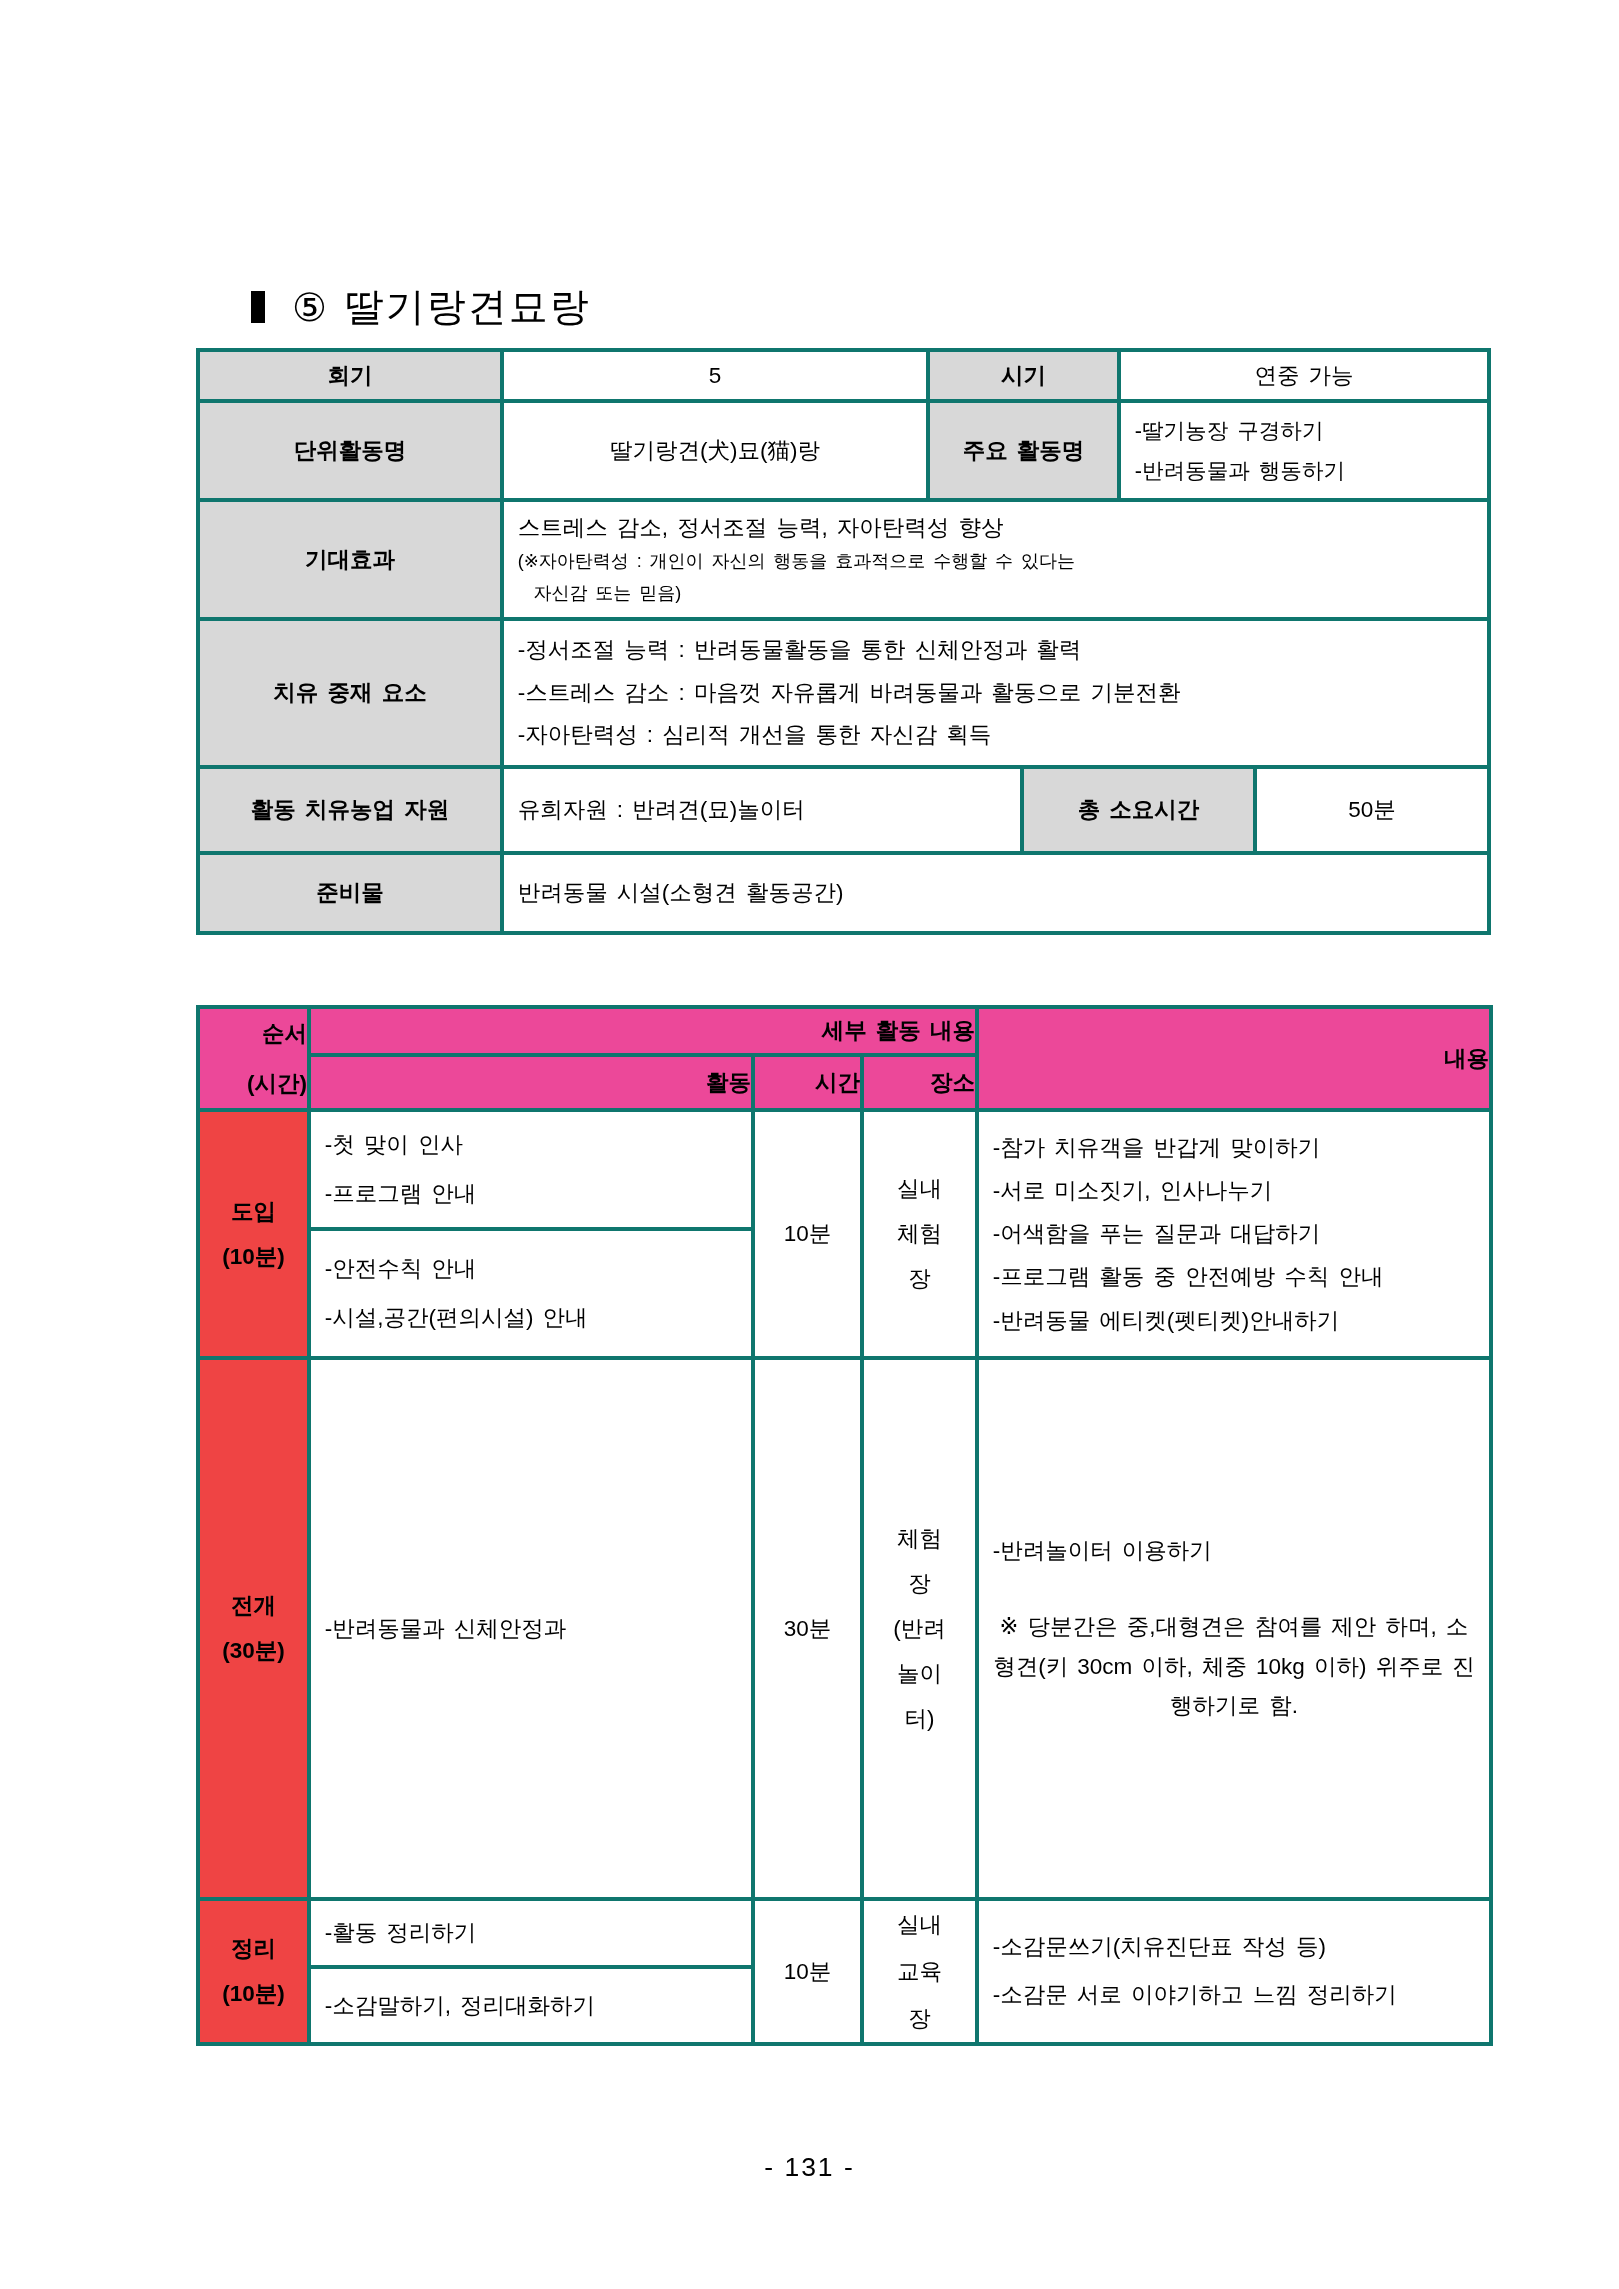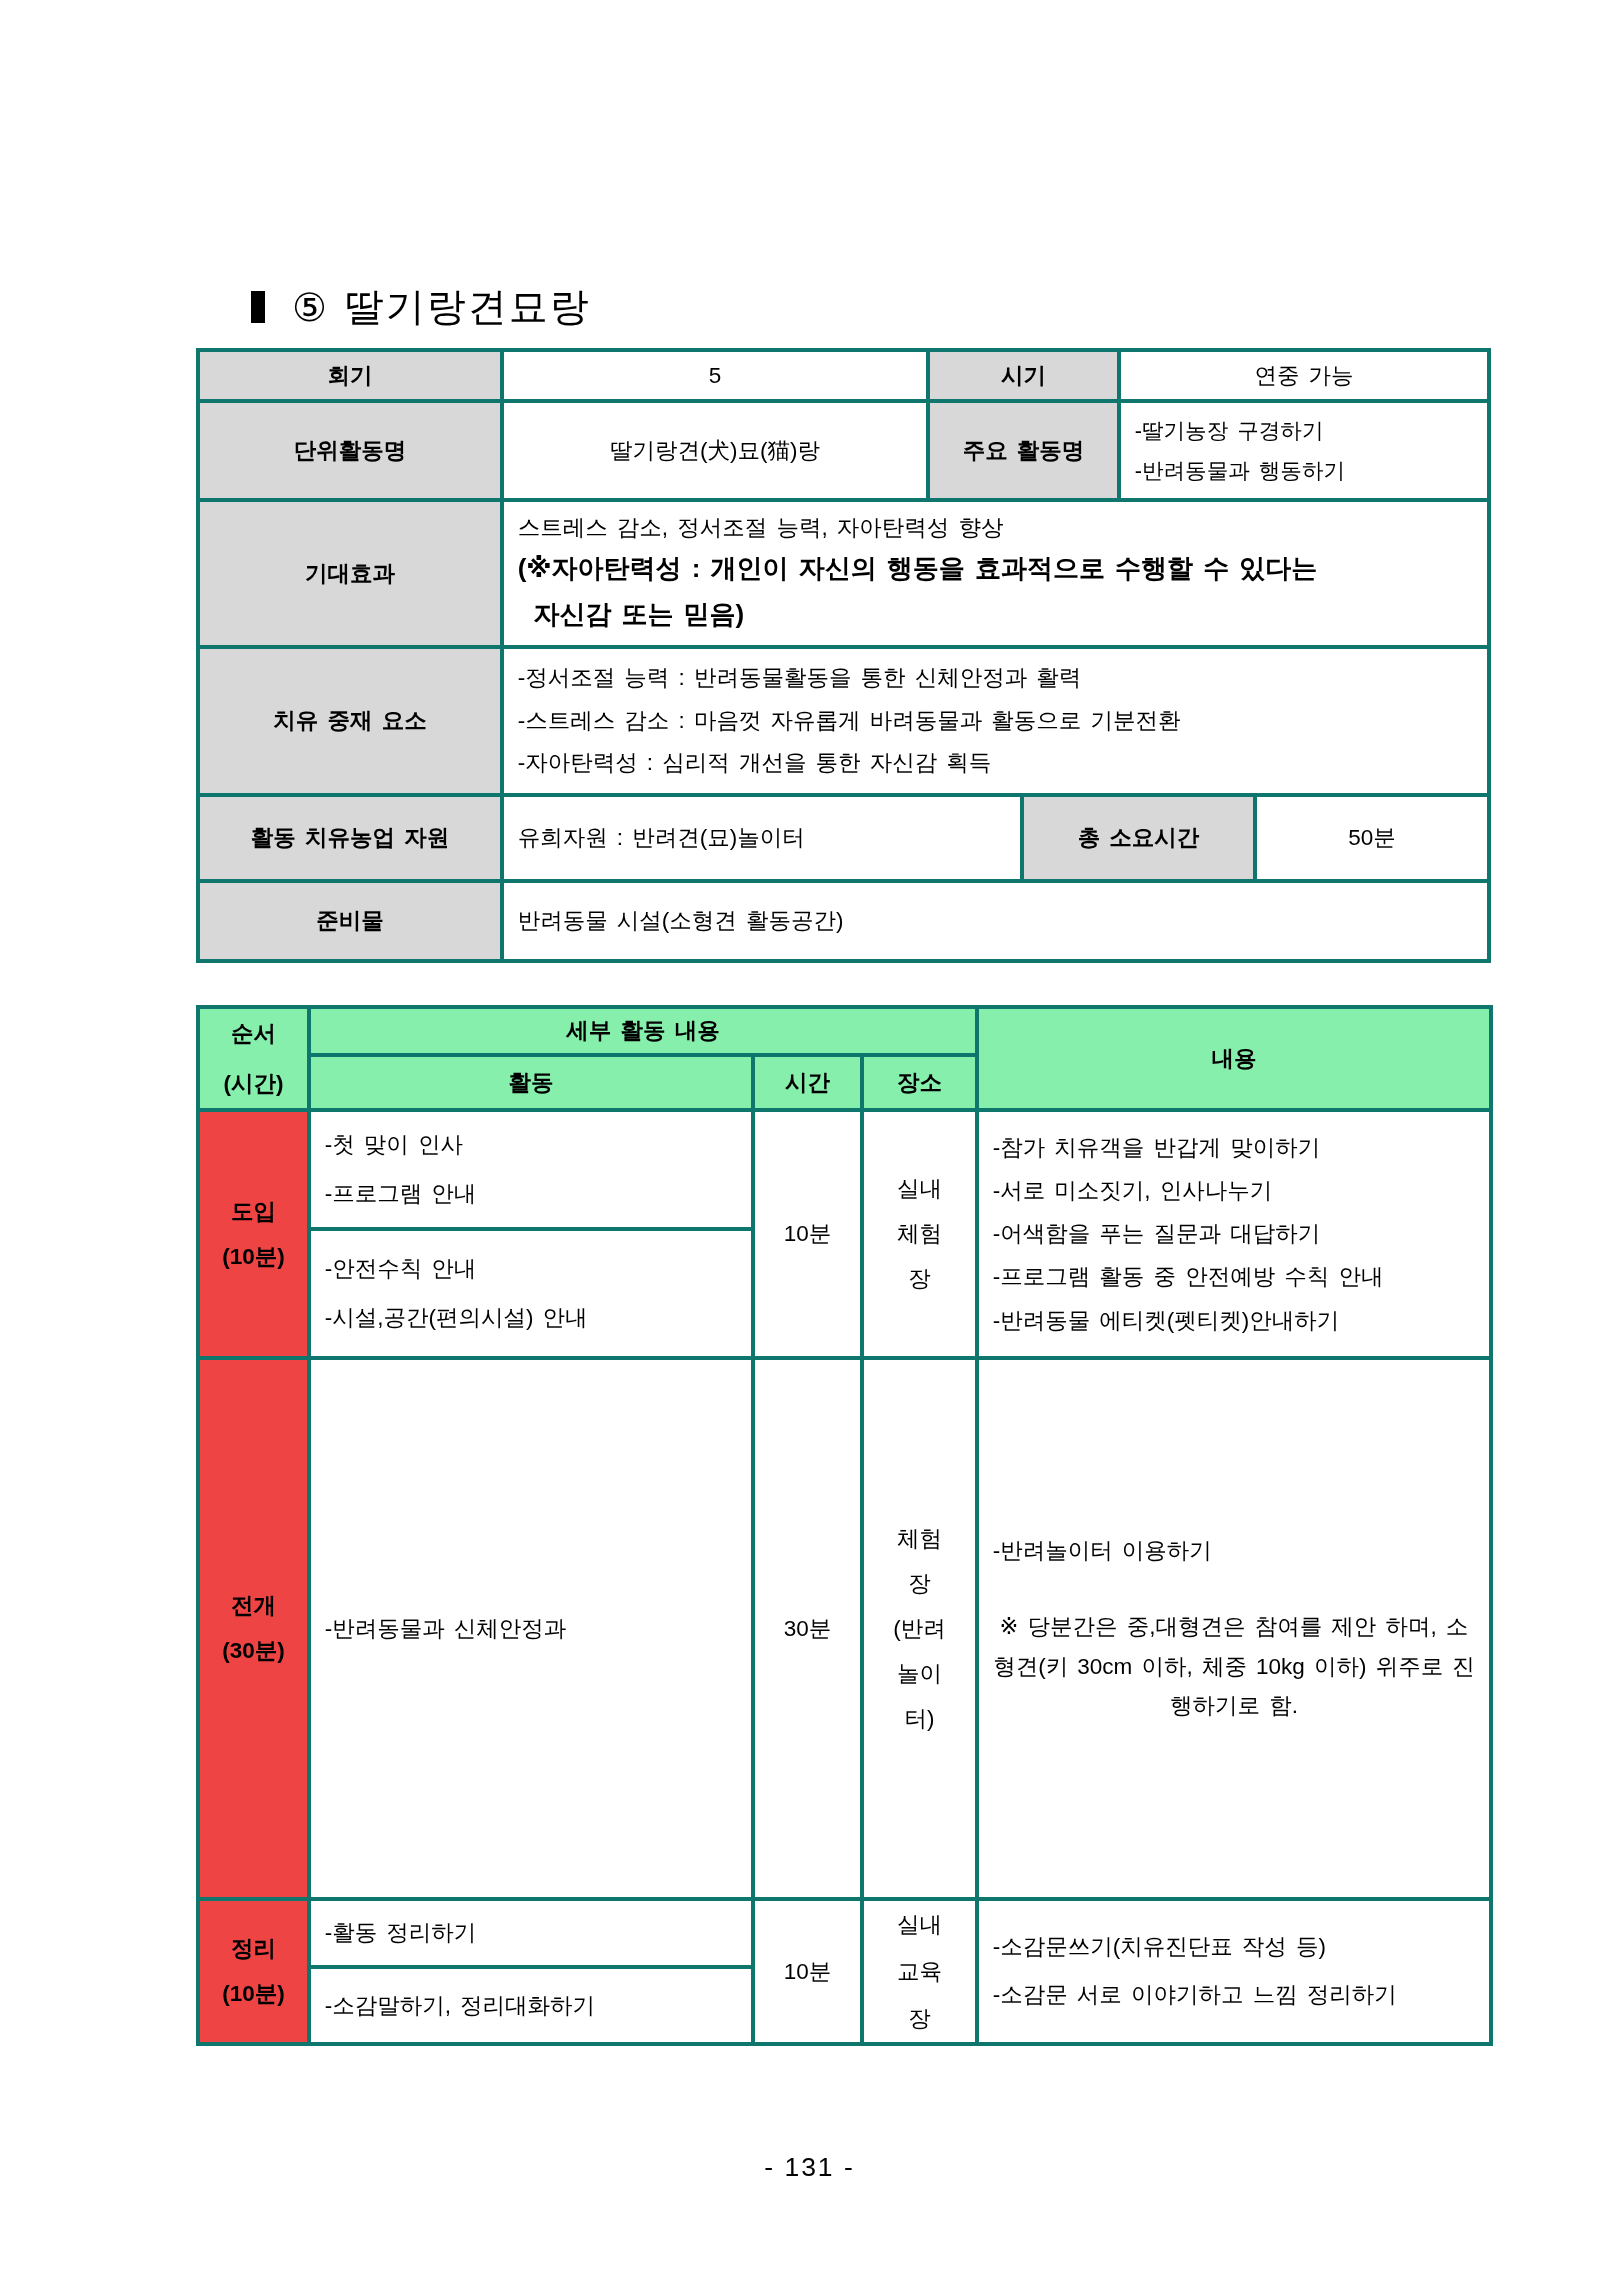--- a/index.html
+++ b/index.html
@@ -29,37 +29,37 @@
   table {
     border-collapse:collapse; table-layout:fixed;
     position:absolute; left:196px; width:1292px;
     font-size:22.5px; color:#000;
   }
   td {
     border:4px solid #0f766e; vertical-align:middle;
     overflow:hidden; word-spacing:2.9px;
   }
   .lbl   { background:#d8d8d8; font-weight:700; text-align:center; }
-  .hdr   { background:#86efac; font-weight:700; text-align:center; }
+  .hdr   { background:#ec4899; font-weight:700; text-align:right; }
   .stage { background:#ef4444; font-weight:700; text-align:center; line-height:2.0; }
   .ctr   { text-align:center; }
   .left  { text-align:left; padding:7.8px 13.7px; }
 
   
   #overview-table { top:348px; border:3.9px solid #000; }
   #overview-table tr.r1 { height:51px; }
   #overview-table tr.r2 { height:88px; }
   #overview-table tr.r3 { height:96px; }
   #overview-table tr.r4 { height:113px; }
   #overview-table tr.r5 { height:134px; }
   #overview-table tr.r6 { height:86px; }
   #overview-table tr.r7 { height:80px; }
   .two-lines { line-height:1.85; font-size:21.6px; }
   .expected-line { line-height:1.6; }
-  .note  { font-size:26px; line-height:1.75;font-weight:bold; }
+  .note  { font-size:18px; line-height:1.75; }
   .note2 { padding-left:15.7px; }
   .healing-line { line-height:1.9; }
 
   
   #schedule-table { top:1005px; border:4.9px solid #000; }
   #schedule-table tr.h1  { height:41px; }
   #schedule-table tr.h2  { height:47px; }
   #schedule-table tr.d1  { height:109px; }
   #schedule-table tr.d2  { height:129px; }
   #schedule-table tr.dev { height:541px; }

